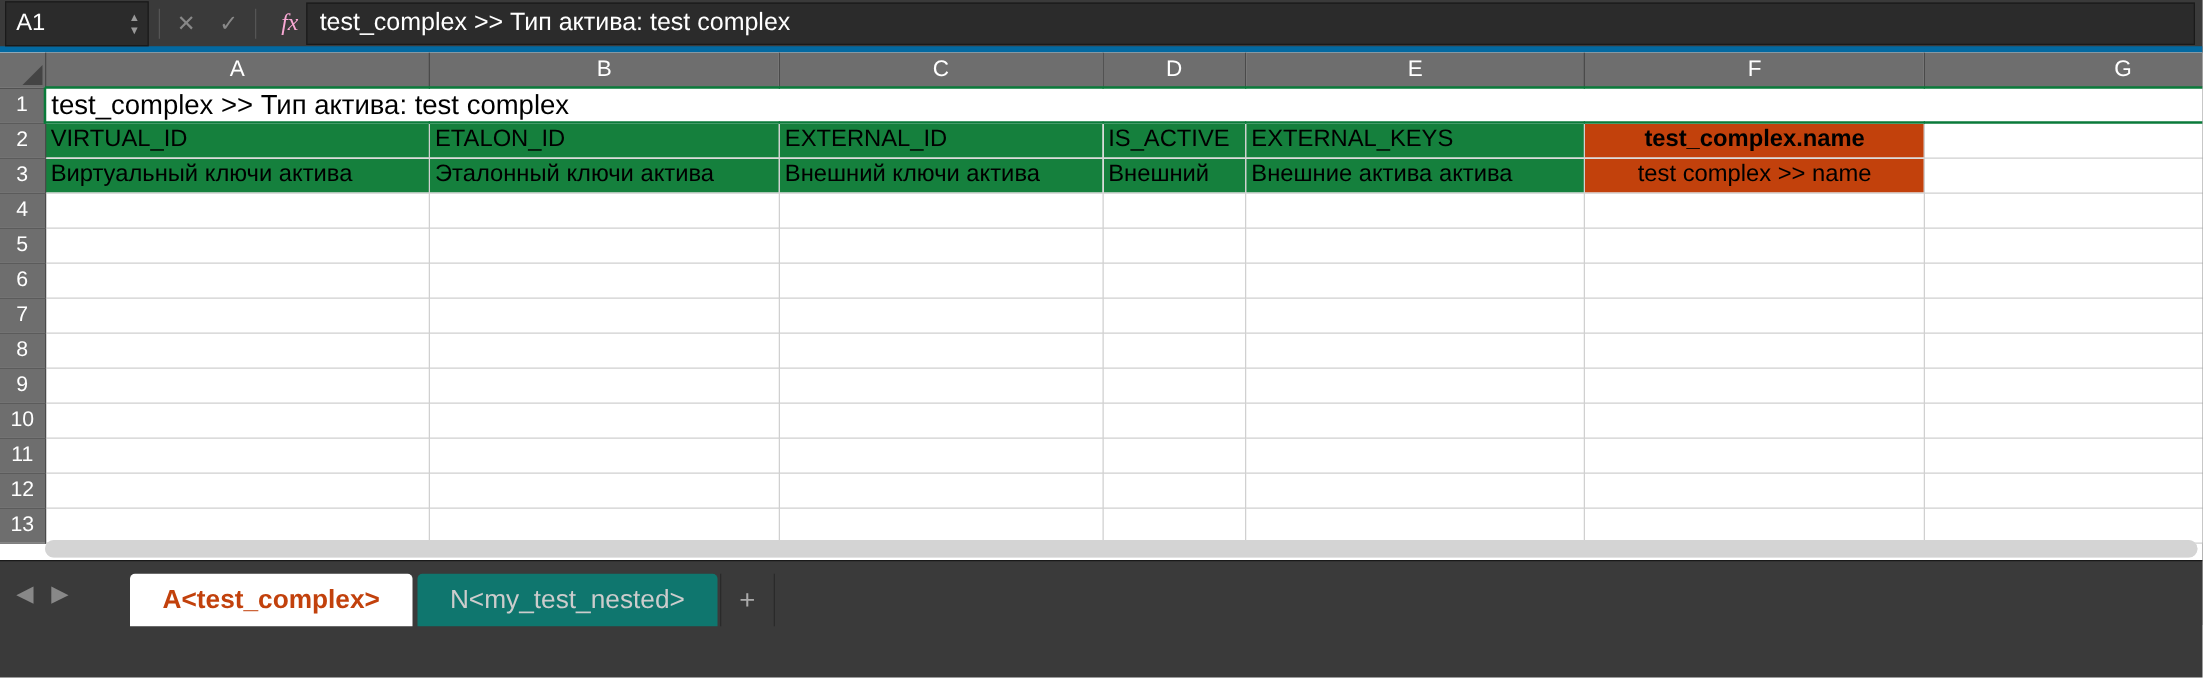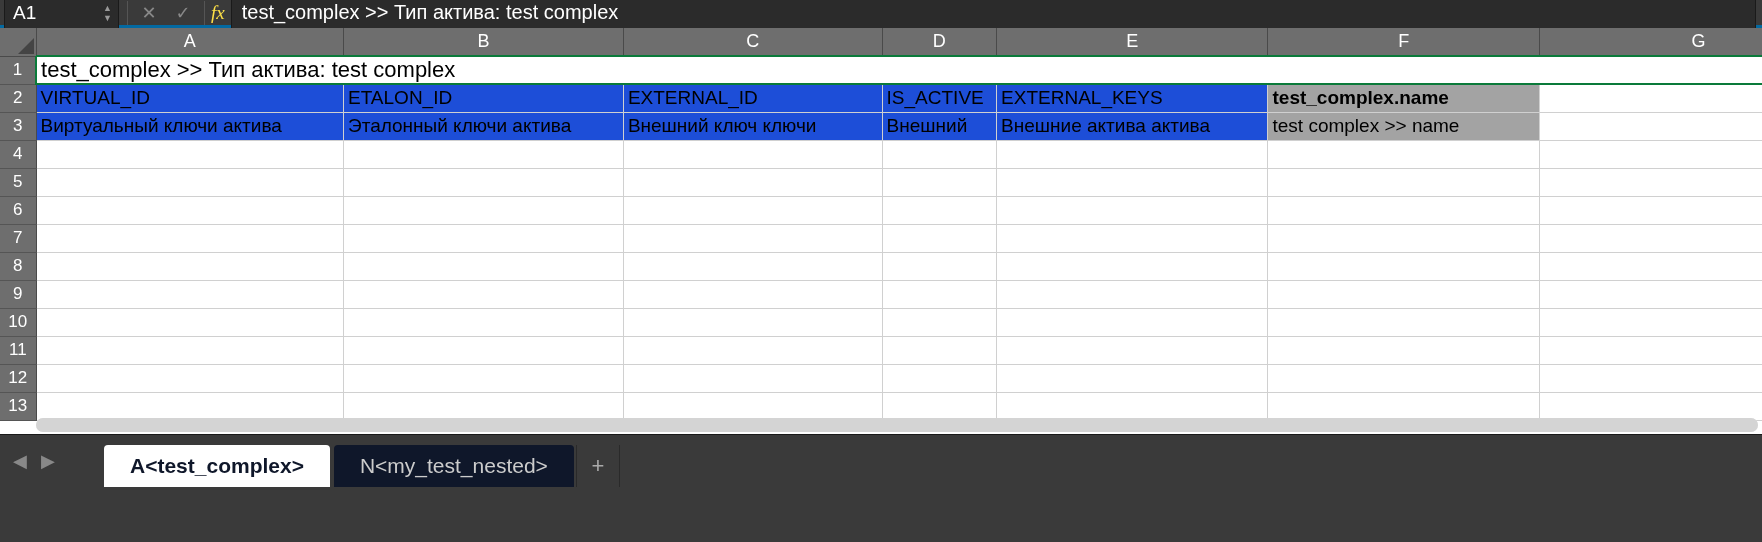--- a/index.html
+++ b/index.html
@@ -9,23 +9,23 @@
   width: 1762px;
   height: 542px;
   overflow: hidden;
   user-select: none;
 }
 
 
 .formula-bar {
   display: flex;
   align-items: center;
-  height: 28px;
+  height: 42px;
   background: #3a3a3a;
-  border-bottom: 3px solid #0369a1;
+  border-bottom: 5px solid #0369a1;
 }
 .name-box {
   width: 115px;
   height: 36px;
   margin: 0 4px 0 4px;
   background: #2b2b2b;
   color: #fff;
   display: flex;
   align-items: center;
   padding: 0 8px;
@@ -52,23 +52,23 @@
 }
 .fb-divider {
   width: 1px;
   height: 24px;
   background: #555;
   margin: 0 4px;
 }
 .fx-label {
   font-family: "Times New Roman", serif;
   font-style: italic;
-  color: #fde047;
+  color: #f9a8d4;
   font-size: 19px;
-  margin: 0 6px 0 2px;
+  margin: 0 6px 0 16px;
 }
 .formula-input {
   flex: 1;
   height: 34px;
   background: #2b2b2b;
   color: #fff;
   border: 1px solid #1a1a1a;
   padding: 0 10px;
   font-size: 20px;
   margin-right: 6px;
@@ -127,22 +127,22 @@
   height: 28px;
   background: #fff;
   border-right: 1px solid #d0d0d0;
   border-bottom: 1px solid #d0d0d0;
   font-size: 19px;
   color: #000;
   padding: 0 4px;
   overflow: hidden;
   white-space: nowrap;
 }
-td.blue { background: #1d4ed8; }
-td.gray { background: #a3a3a3; }
+td.blue { background: #15803d; }
+td.gray { background: #c2410c; text-align: center; }
 
 
 tr.r1 td.first {
   border-top: 2px solid #0a7a3a;
   border-left: 2px solid #0a7a3a;
   border-bottom: 2px solid #0a7a3a;
   font-size: 22px;
 }
 
 
@@ -185,25 +185,25 @@
   display: flex;
   align-items: center;
   padding: 0 26px;
   margin: 10px 2px 0 2px;
   font-size: 21px;
   border-top-left-radius: 4px;
   border-top-right-radius: 4px;
 }
 .sheet-tab.active {
   background: #fff;
-  color: #0f172a;
+  color: #c2410c;
   font-weight: 600;
 }
 .sheet-tab.inactive {
-  background: #0f172a;
+  background: #0f766e;
   color: #ccc;
 }
 .add-tab {
   width: 44px;
   height: 42px;
   margin-top: 10px;
   display: flex;
   align-items: center;
   justify-content: center;
   color: #aaa;
@@ -269,21 +269,21 @@
       <td class="cell blue">EXTERNAL_ID</td>
       <td class="cell blue">IS_ACTIVE</td>
       <td class="cell blue">EXTERNAL_KEYS</td>
       <td class="cell gray" style="font-weight:600">test_complex.name</td>
       <td class="cell"></td>
     </tr>
     <tr>
       <th class="row-head">3</th>
       <td class="cell blue">Виртуальный ключи актива</td>
       <td class="cell blue">Эталонный ключи актива</td>
-      <td class="cell blue">Внешний ключ ключи</td>
+      <td class="cell blue">Внешний ключи актива</td>
       <td class="cell blue">Внешний</td>
       <td class="cell blue">Внешние актива актива</td>
       <td class="cell gray" style="font-weight:400">test complex &gt;&gt; name</td>
       <td class="cell"></td>
     </tr>
     <tr>
           <th class="row-head">4</th>
           <td class="cell"></td>
           <td class="cell"></td>
           <td class="cell"></td>

